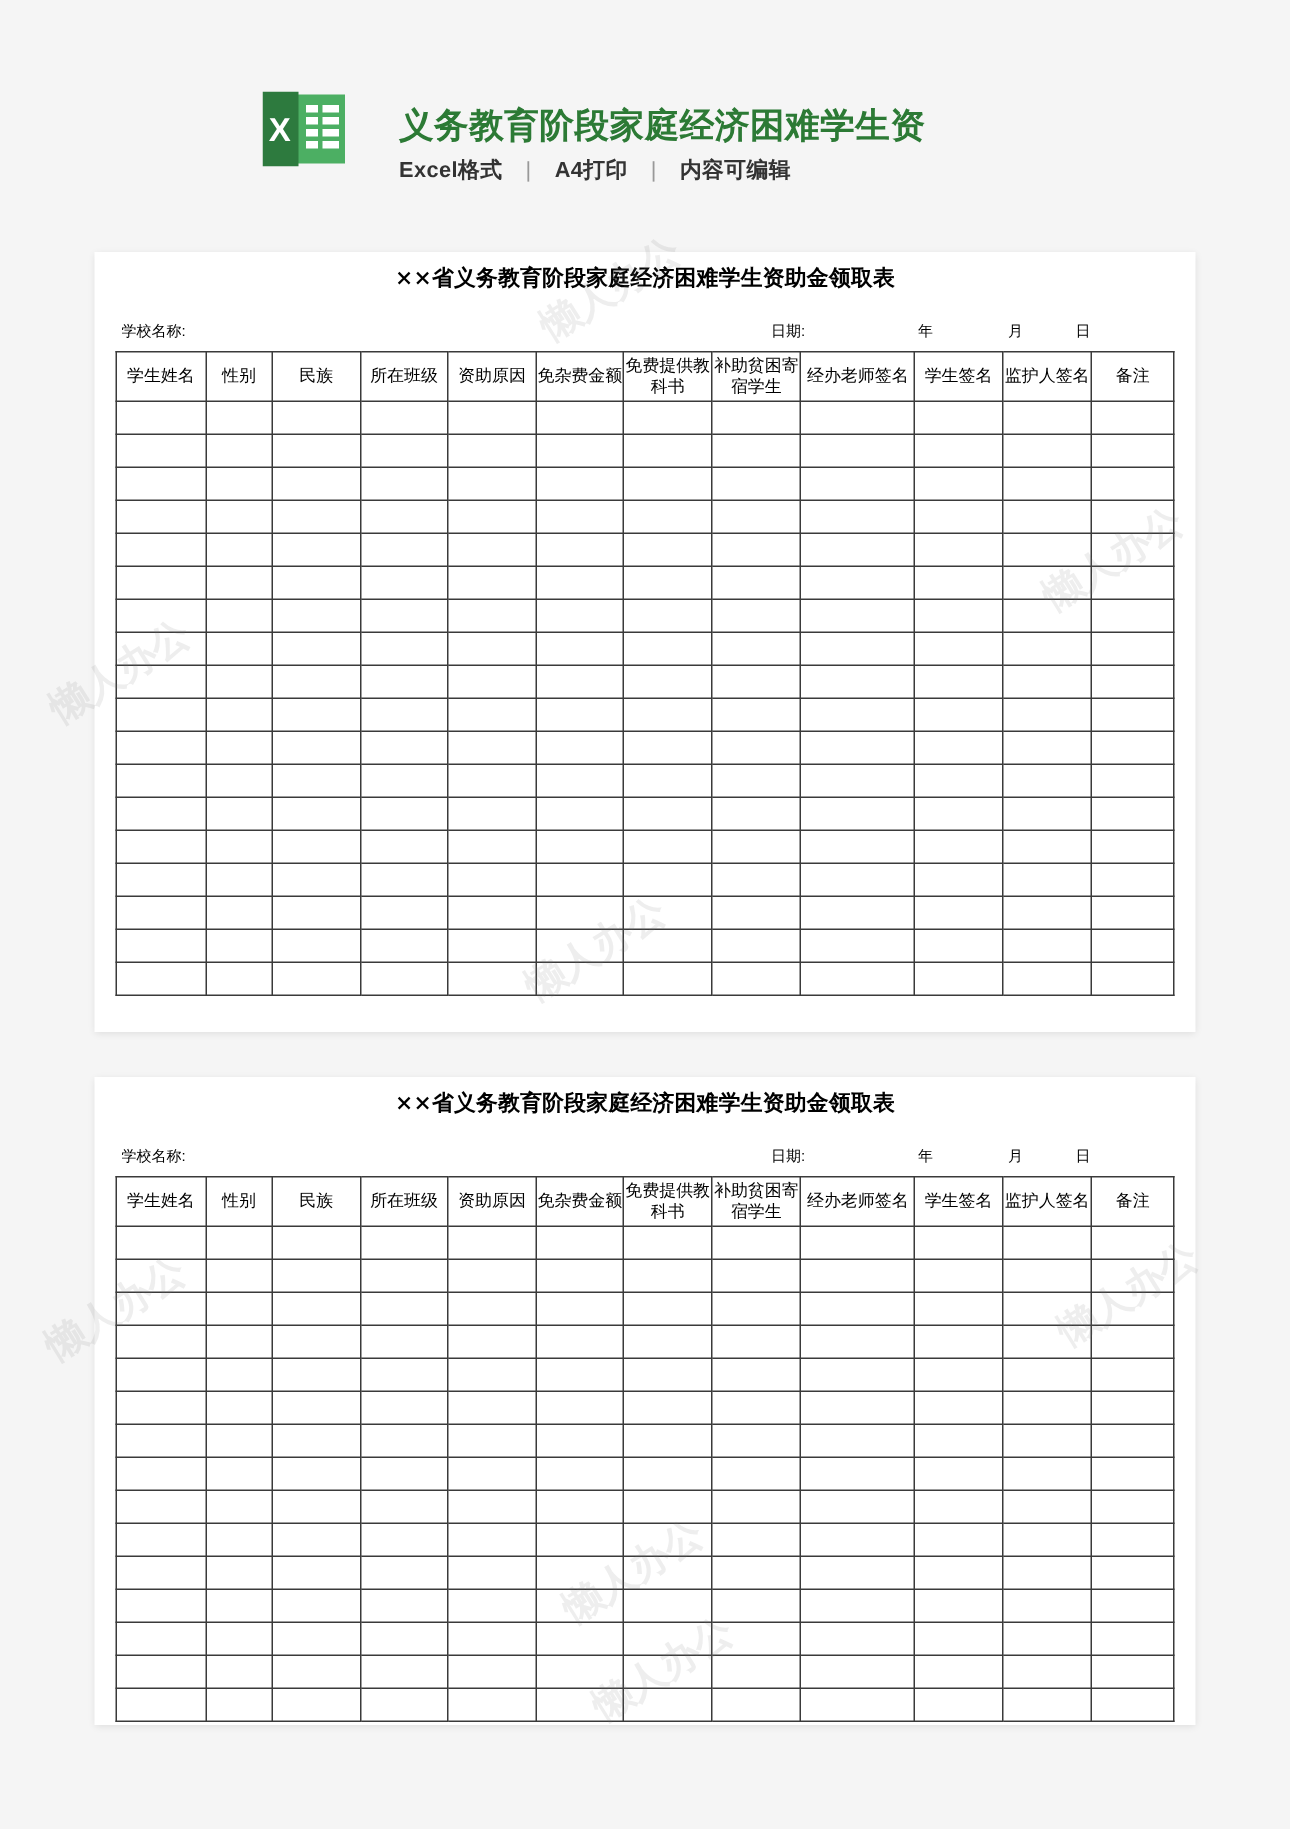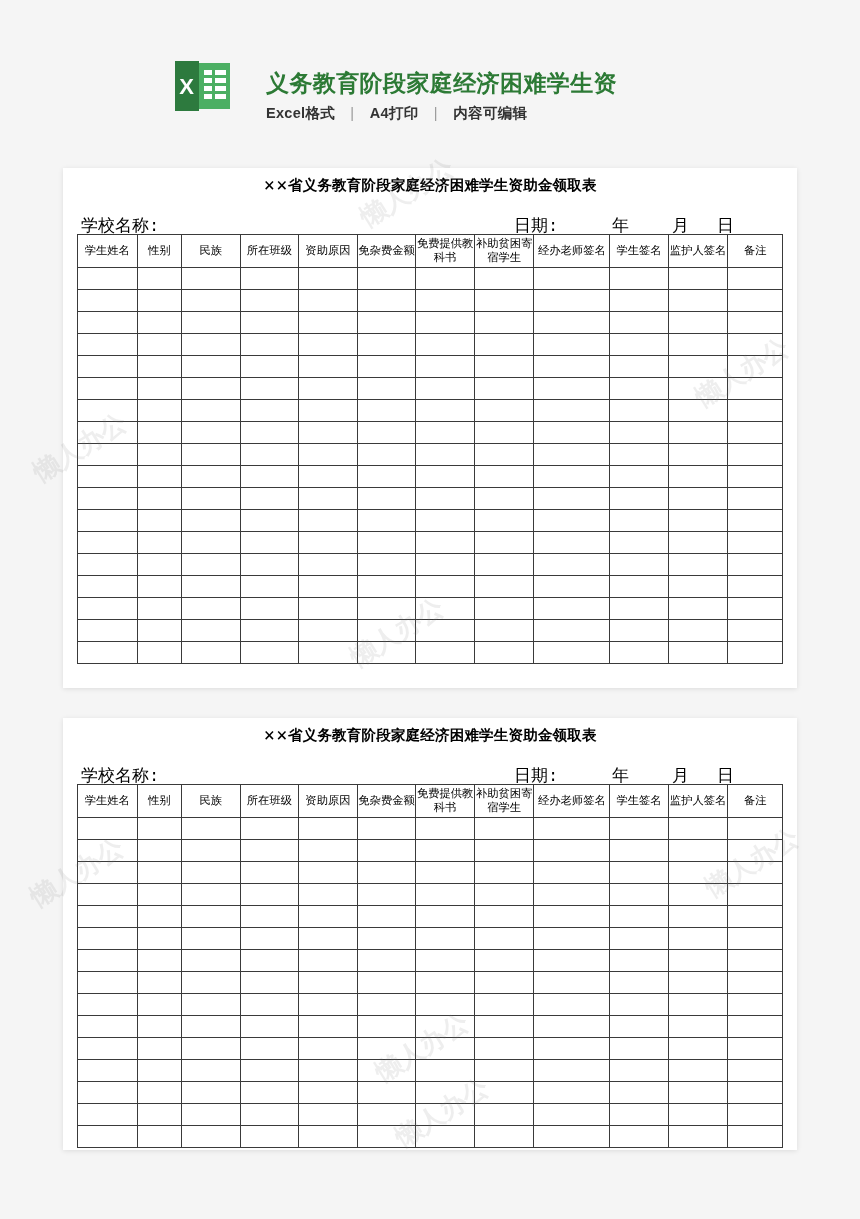--- a/index.html
+++ b/index.html
@@ -71,22 +71,22 @@
     font-weight: bold;
     color: #000000;
     padding-top: 8px;
     letter-spacing: 0.2px;
   }
 
   .meta-row {
     position: relative;
     height: 25px;
     margin: 14px 14px 0 14px;
-    font-family: Liberation Mono, monospace;
-    font-size: 17px;
+    font-family: Liberation Sans, sans-serif;
+    font-size: 10px;
     color: #000;
     text-align: center;
   }
   .meta-school { position: absolute; left: 4px;   top: 5px; }
   .meta-date   { position: absolute; left: 425px; top: 5px; margin-left: 12px; }
   .meta-y      { position: absolute; left: 535px; top: 5px; }
   .meta-m      { position: absolute; left: 595px; top: 5px; }
   .meta-d      { position: absolute; left: 640px; top: 5px; }
 
   

